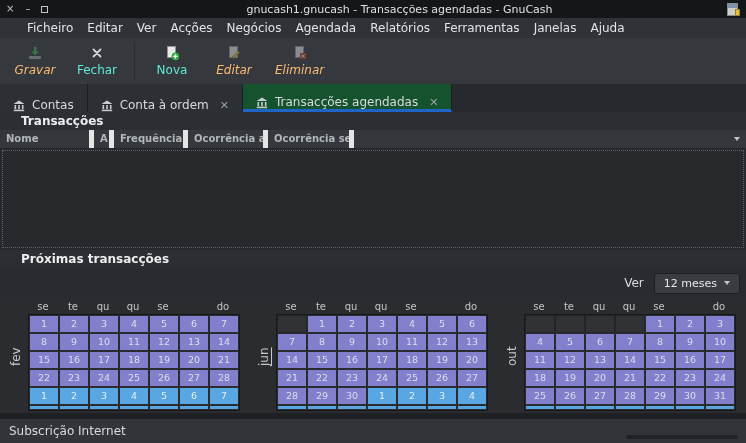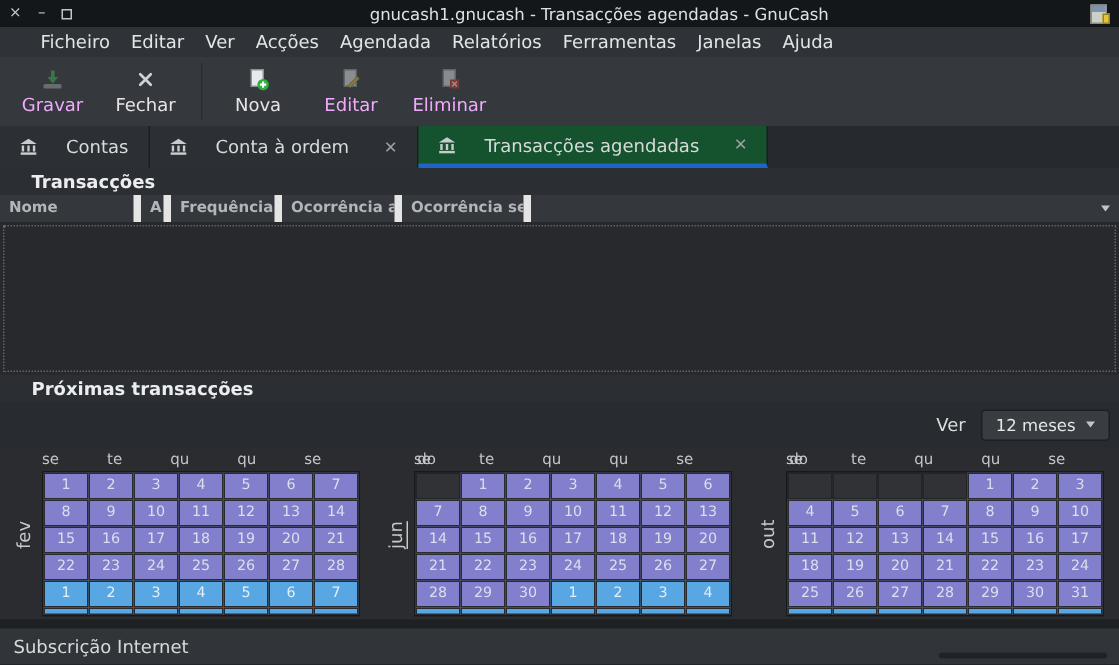--- a/index.html
+++ b/index.html
@@ -27,28 +27,28 @@
   .menubar { height:20px; background:#2f3337; display:flex; align-items:center;
     padding:0 20px; flex:none; }
   .menu-item { font-size:12px; color:#e2e4e6; padding:0 7px; line-height:20px; cursor:default; }
 
   
   .toolbar { height:46px; background:#35393d; display:flex; align-items:stretch;
     padding:0 4px; flex:none; }
   .tbtn { display:flex; flex-direction:column; align-items:center; justify-content:center;
     min-width:62px; padding:3px 10px 4px; }
   .tbtn .ticon { height:17px; display:flex; align-items:center; }
-  .tbtn .tlabel { font-size:12px; margin-top:1px; color:#e5e5e5; }
-  .tbtn.disabled .tlabel { color:#f0abfc; }
+  .tbtn .tlabel { font-size:12px; margin-top:1px; color:#5eead4; }
+  .tbtn.disabled .tlabel { color:#fdba74;font-style:italic; }
   .tbtn.disabled .ticon { opacity:.5; }
   .tsep { width:1px; background:#2a2d30; margin:4px 6px; }
 
   
   .tabbar { height:28px; background:#24282c; display:flex; align-items:stretch; flex:none; }
-  .tab { display:flex; align-items:center; gap:19px; padding:0 13px; background:#2c3034;
+  .tab { display:flex; align-items:flex-end; gap:7px; padding:0 13px; background:#2c3034;
     border-right:1px solid #1b1e21; font-size:12px; color:#d8dadc; position:relative; }
   .tab.active { background:#14532d; border-bottom:3px solid #1f65c8; }
   .tab .closex { color:#9aa0a4; font-size:11px; margin-left:4px; }
   .tab-filler { flex:1; background:#26292d; }
 
   
   .sect { height:18px; background:#2b2f33; font-size:12px; font-weight:bold;
     color:#ecedee; line-height:18px; padding-left:21px; flex:none; }
 
   
@@ -73,21 +73,21 @@
   .dropdown { display:flex; align-items:center; gap:7px; background:#393d41;
     border:1px solid #1d2023; border-radius:3px; padding:3px 9px; font-size:11px; color:#e4e6e8; }
 
   
   .cal-strip { height:115px; background:#2b2c2f; display:flex; padding:2px 0 0 4px; flex:none; }
   .cal { display:flex; margin-right:12px; }
   .cal-label { width:24px; display:flex; align-items:center; justify-content:center;
     font-size:12px; color:#c6c8ca; writing-mode:vertical-rl; transform:rotate(180deg); }
   .cal-label.ul { text-decoration:underline; }
   .cal-grid { width:212px; }
-  .cal-hrow { display:flex; height:14px;gap:32px; }
+  .cal-hrow { display:flex; height:14px; }
   .cal-hcell { width:30px; text-align:center; font-size:10px; color:#c4c6c8; line-height:14px; }
   .cal-cells { border:1px solid #18191b; width:212px; overflow:hidden; }
   .cal-row { display:flex; height:18px; }
   .cal-row.sliver { height:5px; }
   .cal-cell { width:30px; height:100%; border:1px solid #2a2b2f; text-align:center;
     font-size:9.5px; line-height:16px; overflow:hidden; }
   .cal-cell.p { background:#8280cc; color:#dcdeee; }
   .cal-cell.b { background:#58a7e2; color:#e4eef6; }
   .cal-cell.e { background:#303236; border-color:#232428; }
 
@@ -118,20 +118,21 @@
         <span class="hdr"></span>
         <span class="coin"></span>
     </div>
   </div>
 
   <div class="menubar">
     <span class="menu-item">Ficheiro</span>
     <span class="menu-item">Editar</span>
     <span class="menu-item">Ver</span>
     <span class="menu-item">Acções</span>
+    <span class="menu-item">Negócios</span>
     <span class="menu-item">Agendada</span>
     <span class="menu-item">Relatórios</span>
     <span class="menu-item">Ferramentas</span>
     <span class="menu-item">Janelas</span>
     <span class="menu-item">Ajuda</span>
   </div>
 
   <div class="toolbar">
     <div class="tbtn disabled">
       <span class="ticon">

